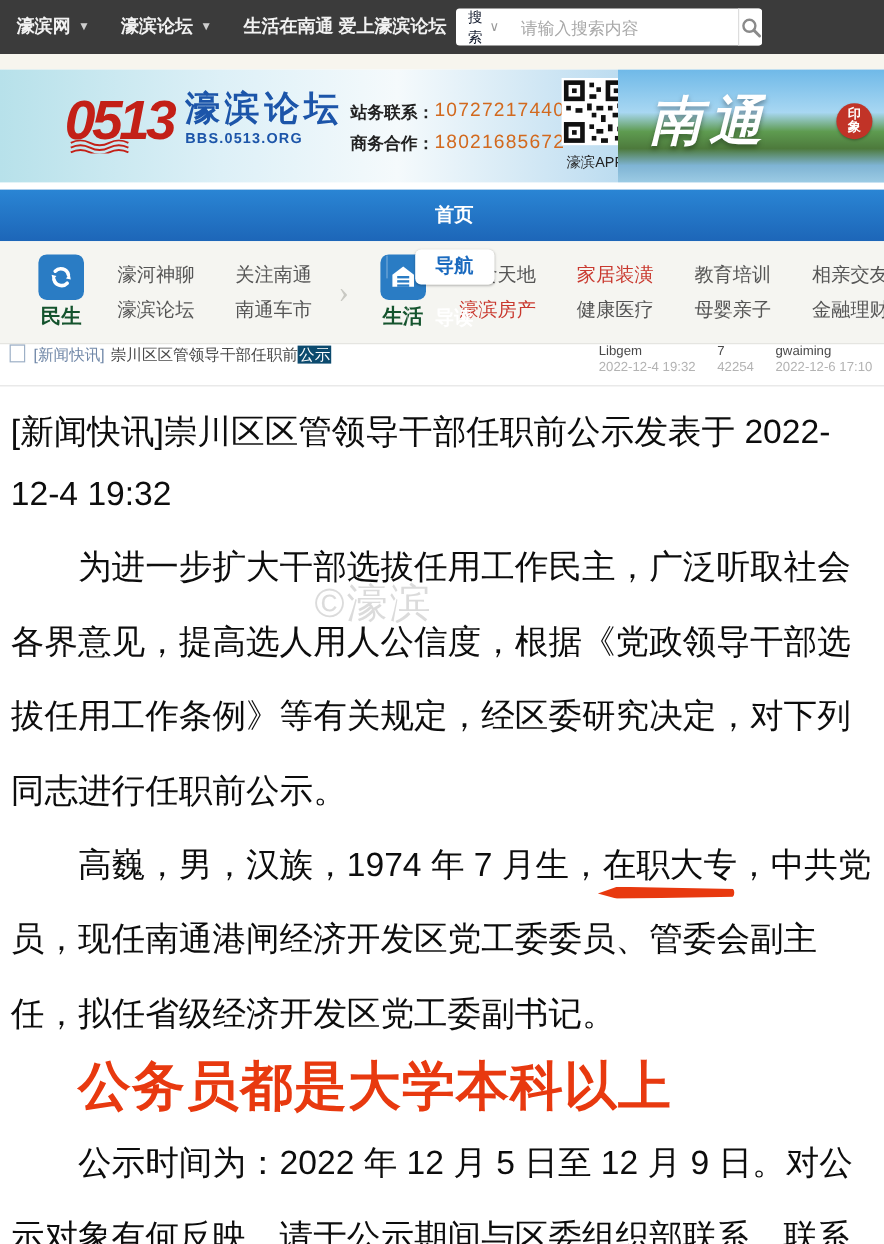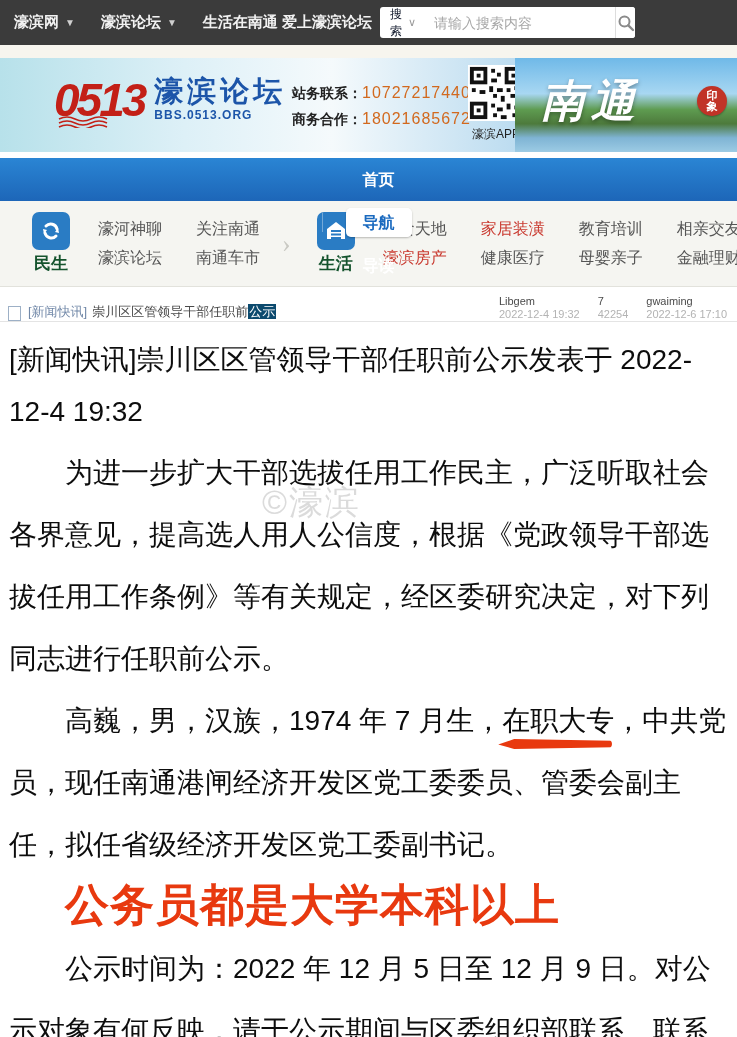--- a/index.html
+++ b/index.html
@@ -51,21 +51,21 @@
   .sn-iconcol { width:62px; text-align:center; }
   .sn-icon { width:38px; height:38px; background:#2a7cc4; border-radius:7px; margin:0 auto; display:flex; align-items:center; justify-content:center; }
   .sn-label { color:#14532d; font-size:17px; font-weight:bold; margin-top:2px; }
   .sn-cols { display:flex; gap:34px; margin-left:16px; }
   .sn-col { display:flex; flex-direction:column; gap:8px; }
   .sn-link { color:#555; font-size:16px; cursor:pointer; white-space:nowrap; }
   .sn-link.red { color:#c9392f; }
   .sn-sep { color:#c9c9c3; font-size:26px; margin:0 14px 0 22px; font-family:"Liberation Serif",serif; }
 
   
-  .thread-row { display:flex; align-items:flex-end; height:35px; padding:0 10px 0 8px; border-bottom:1px solid #e4e4e4; background:#fff; }
+  .thread-row { display:flex; align-items:flex-start; height:35px; padding:0 10px 0 8px; border-bottom:1px solid #e4e4e4; background:#fff; }
   .doc-icon { width:13px; height:15px; border:1px solid #9db0c6; background:linear-gradient(#fff 0 0) padding-box, repeating-linear-gradient(180deg,#fff 0 3px,#c4d0de 3px 4px); margin-right:7px; }
   .thread-tag { color:#7188a8; font-size:13px; margin-right:5px; cursor:pointer; }
   .thread-title { color:#4a4a4a; font-size:13px; cursor:pointer; }
   .thread-hl { background:#0c4a6e; color:#fff; padding:0 1px; }
   .thread-stats { margin-left:auto; display:flex; gap:18px; }
   .stat-col { font-size:11px; line-height:13px; }
   .stat-top { color:#4a4a4a; }
   .stat-top.blue { color:#4a4a4a; }
   .stat-bottom { color:#b3b3b3; }
 

